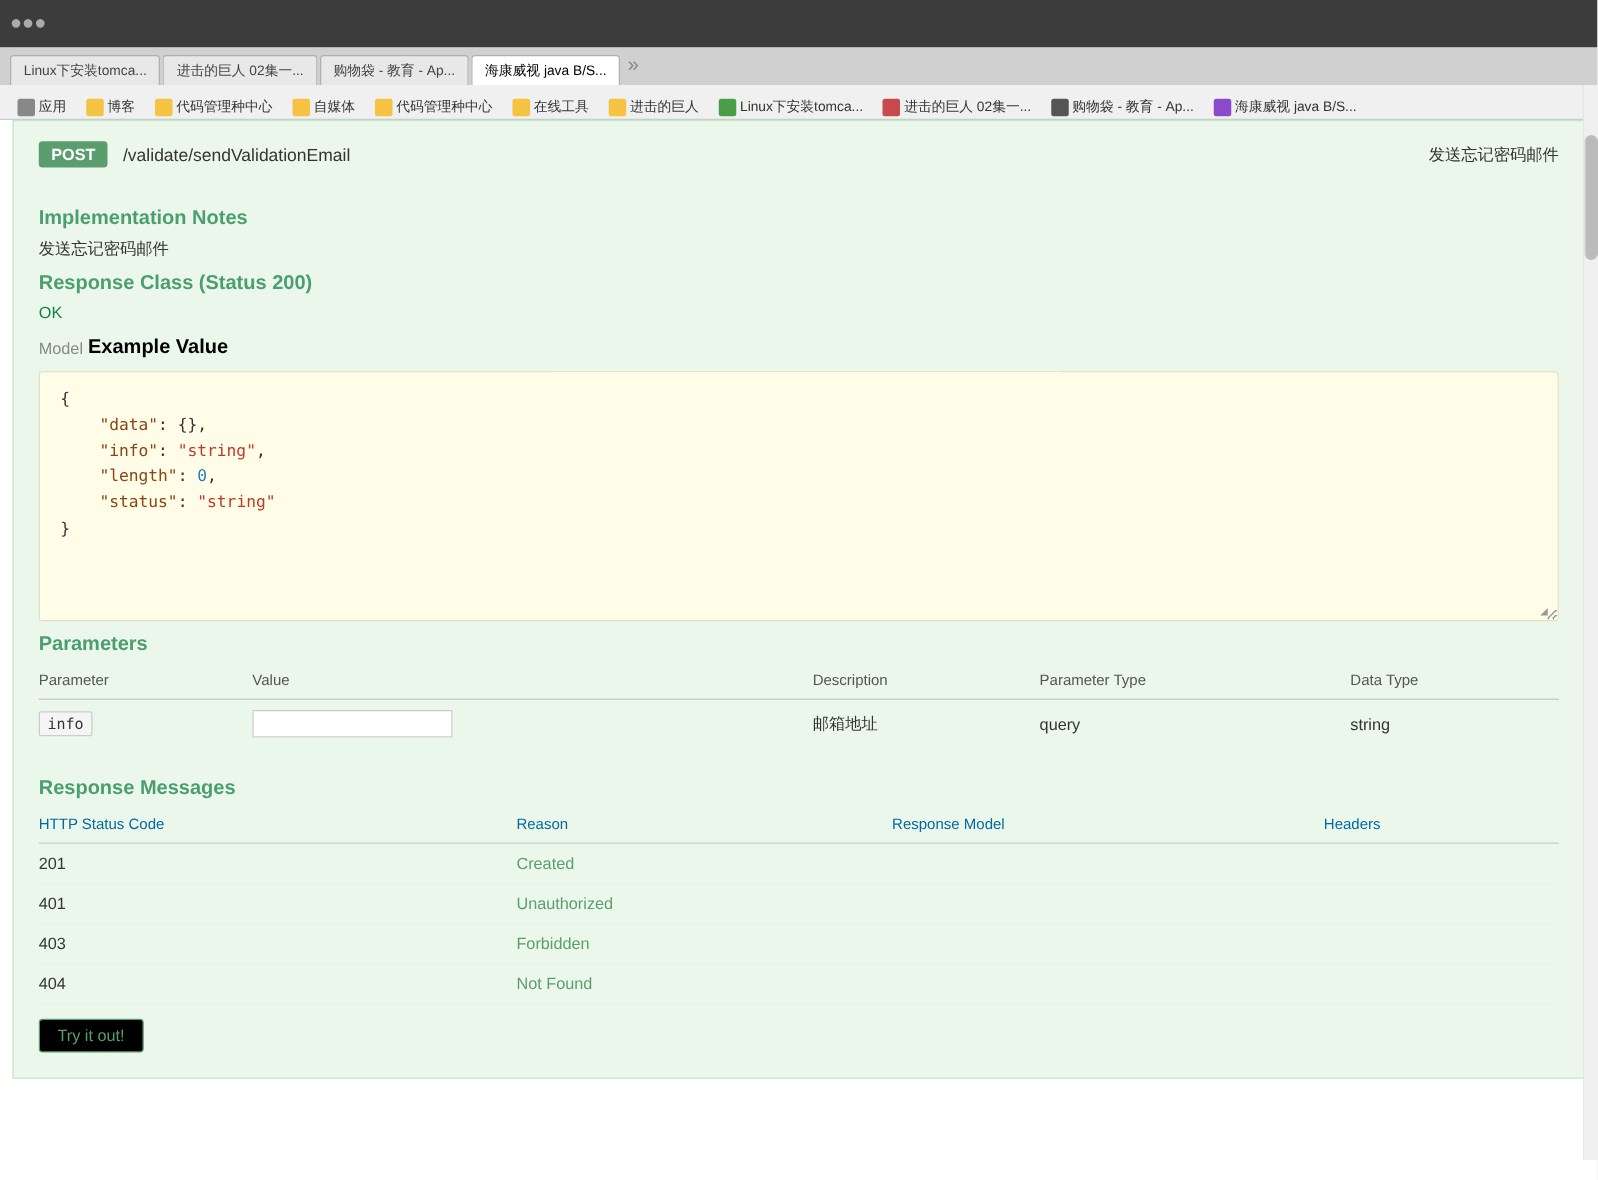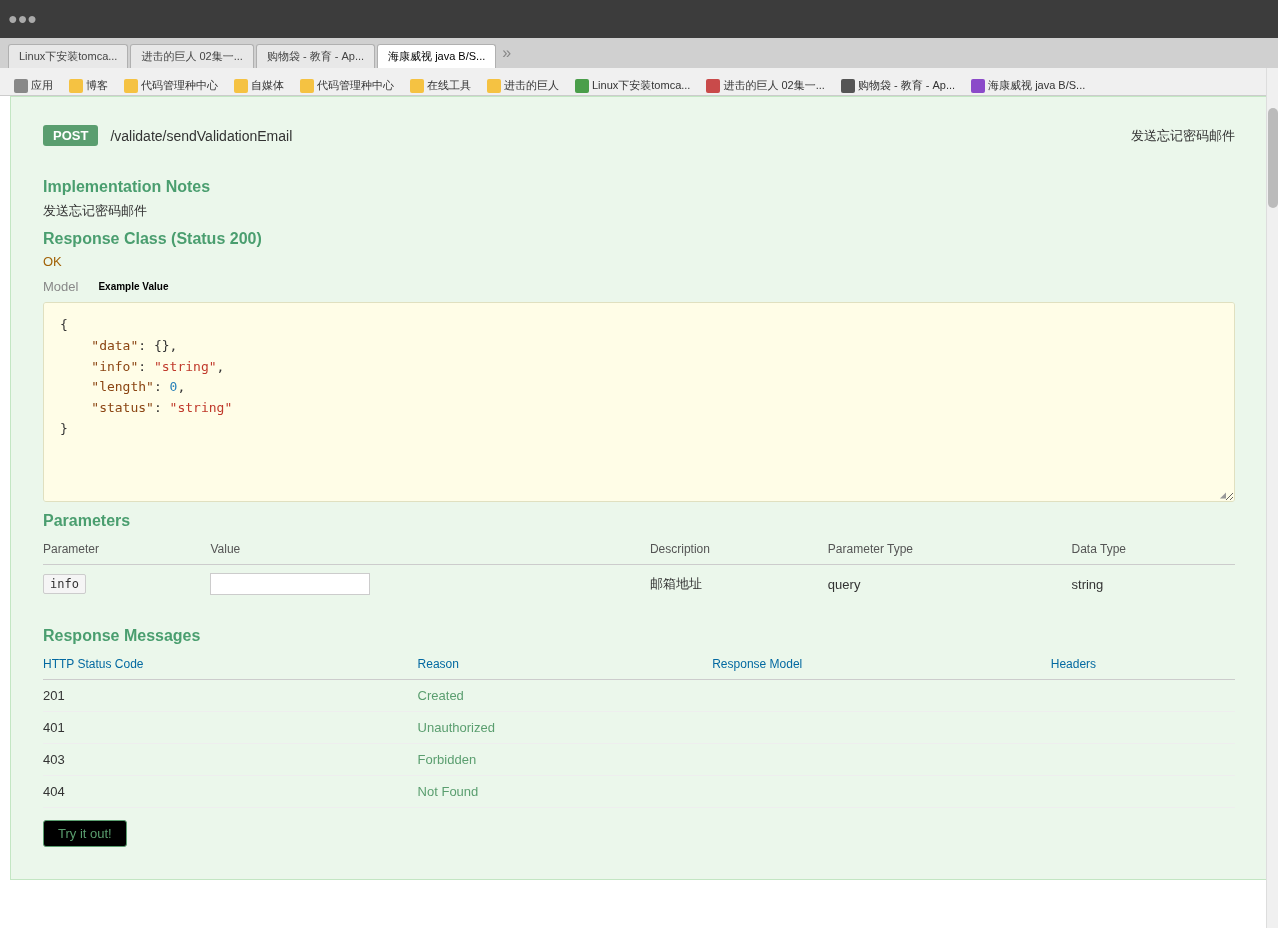--- a/index.html
+++ b/index.html
@@ -86,21 +86,21 @@
       background: #fff;
       margin: 0;
       padding: 0;
       min-height: 860px;
     }
 
     .api-section {
       background: #ebf7eb;
       border: 1px solid #c3e6c3;
       margin: 0 10px;
-      padding: 16px;
+      padding: 4px;
     }
 
     
     .post-bar {
       display: flex;
       align-items: center;
       justify-content: space-between;
       padding: 12px 16px;
       background: #ebf7eb;
     }
@@ -137,36 +137,35 @@
     }
 
     .section-desc {
       font-size: 13px;
       color: #333;
       margin-bottom: 8px;
     }
 
     .response-class-ok {
       font-size: 13px;
-      color: #a16207;
+      color: #15803d;
       margin-bottom: 10px;
     }
 
     .model-tabs {
       display: flex;
-      gap: 16px;
       margin-bottom: 8px;
       align-items: center;
     }
     .model-label {
       color: #888;
       font-size: 13px;
     }
     .model-tab {
-      font-size: 10px;
+      font-size: 16px;
       color: #333;
       cursor: pointer;
       padding: 2px 4px;
     }
     .model-tab.active {
       font-weight: bold;
       color: #000;
     }
 
     

